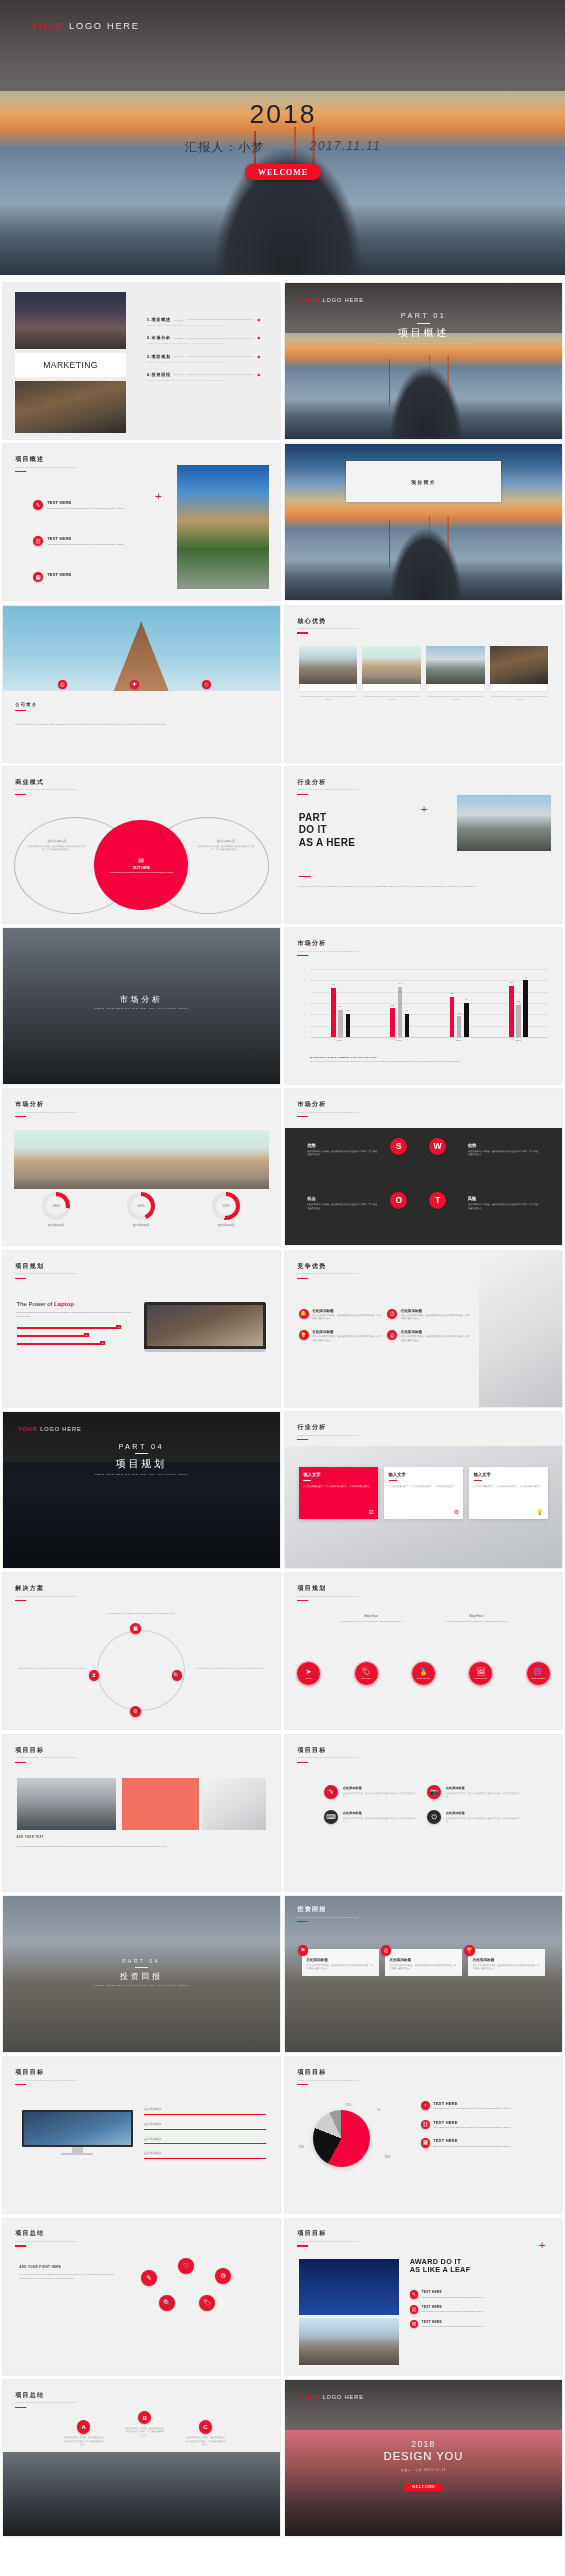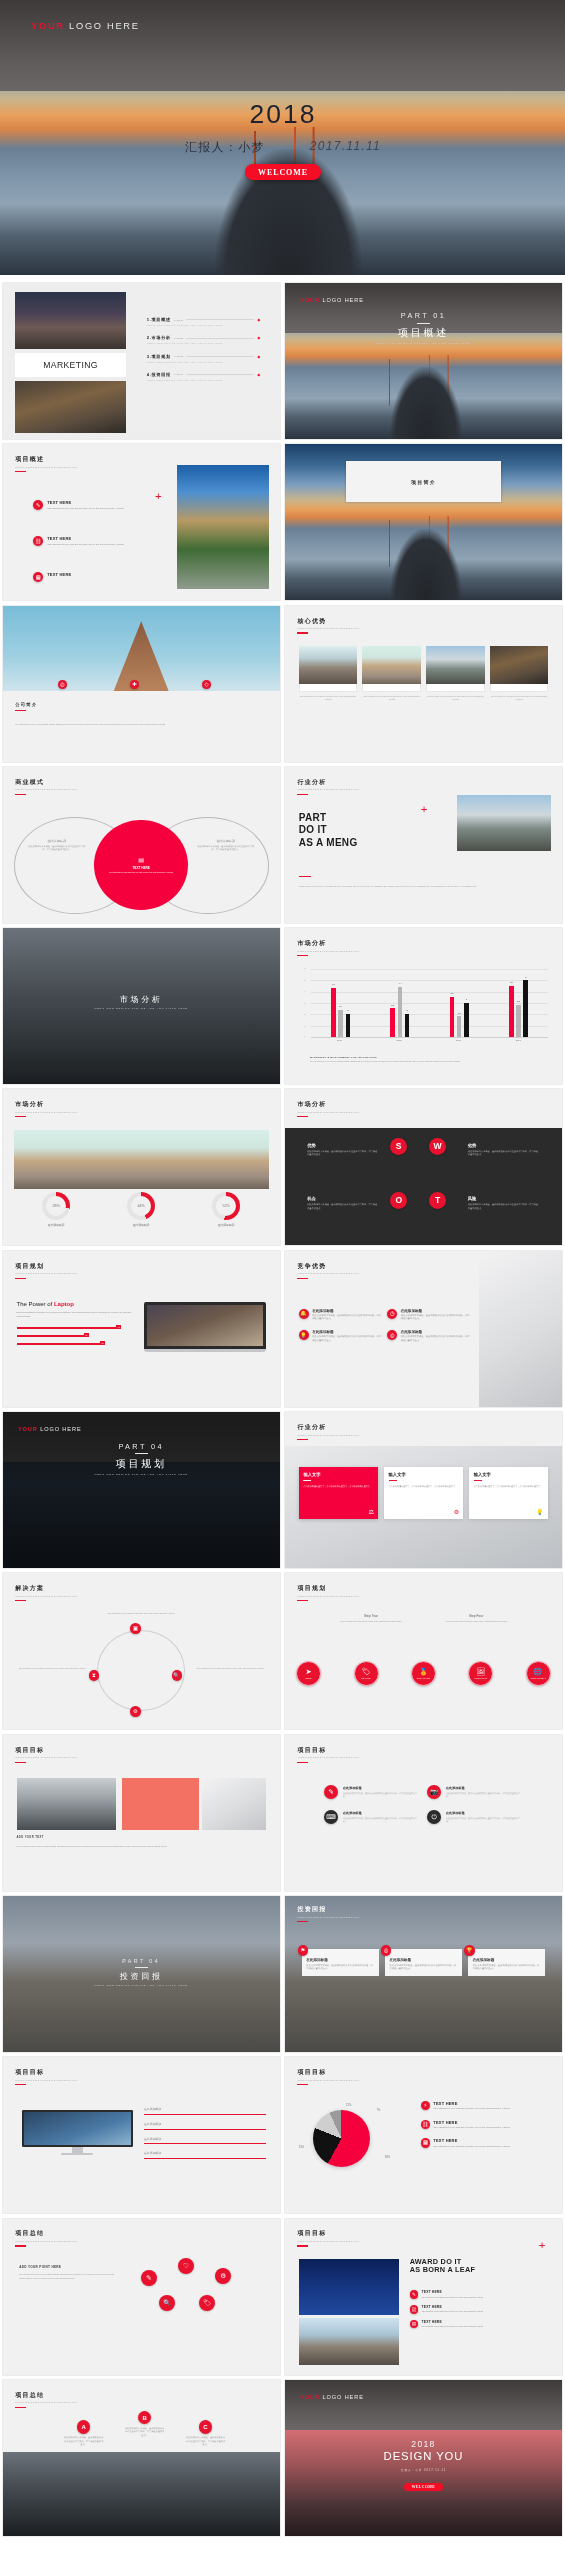--- a/index.html
+++ b/index.html
@@ -313,21 +313,21 @@
       <div class="s-head">
         <div class="s-title">行业分析</div>
         <div class="s-sub">MENGWENDESIGNMENGWENDESIGN</div>
         <div class="s-rule"></div>
       </div>
       <div class="plus" style="left:49%;top:24%;">+</div>
       <div class="ph img-cloud" style="right:4%;top:18%;width:34%;height:36%;"></div>
       <div class="bigtitle" style="position:absolute;left:5%;top:29%;">
         <div>PART</div>
         <div>DO IT</div>
-        <div>AS A MENG</div>
+        <div>AS A HERE</div>
       </div>
       <div style="position:absolute;left:5%;top:70%;width:12px;height:0.9px;background:#e8122e;"></div>
       <div class="lorem" style="position:absolute;left:5%;top:76%;width:88%;">Please add your text here you wangt to say your words add your text here you wangt to say Please add your text here you wangt to say your words add your text here you wangt to say</div>
     </div>
   </div>
 
   <div class="row">
 
     <div class="thumb">
       <div class="ph img-darkmount" style="left:0;top:0;right:0;bottom:0;"></div>
@@ -931,21 +931,21 @@
       <div class="s-head">
         <div class="s-title">项目目标</div>
         <div class="s-sub">MENGWENDESIGNMENGWENDESIGN</div>
         <div class="s-rule"></div>
       </div>
       <div class="plus" style="right:6%;top:14%;">+</div>
       <div class="ph img-sky" style="left:5%;top:26%;width:36%;height:36%;"></div>
       <div class="ph img-mtblue" style="left:5%;top:64%;width:36%;height:30%;"></div>
       <div class="bigtitle" style="position:absolute;left:45%;top:25%;font-size:7.3px;">
         <div>AWARD DO IT</div>
-        <div>AS BORN A LEAF</div>
+        <div>AS LIKE A LEAF</div>
       </div>
       <div style="position:absolute;left:45%;top:46%;width:50%;">
         <div style="display:flex;gap:3.3px;margin-bottom:6px;">
           <div class="rcirc" style="width:8.6px;height:8.6px;flex:0 0 8.6px;">
               <span style="font-size:4.6px;">✎</span>
             </div>
           <div>
               <div class="th" style="font-size:3.3px;">TEXT HERE</div>
               <div class="tb" style="font-size:2px;">The intention to sell was set out last year in the government's Autumn</div>
             </div>

